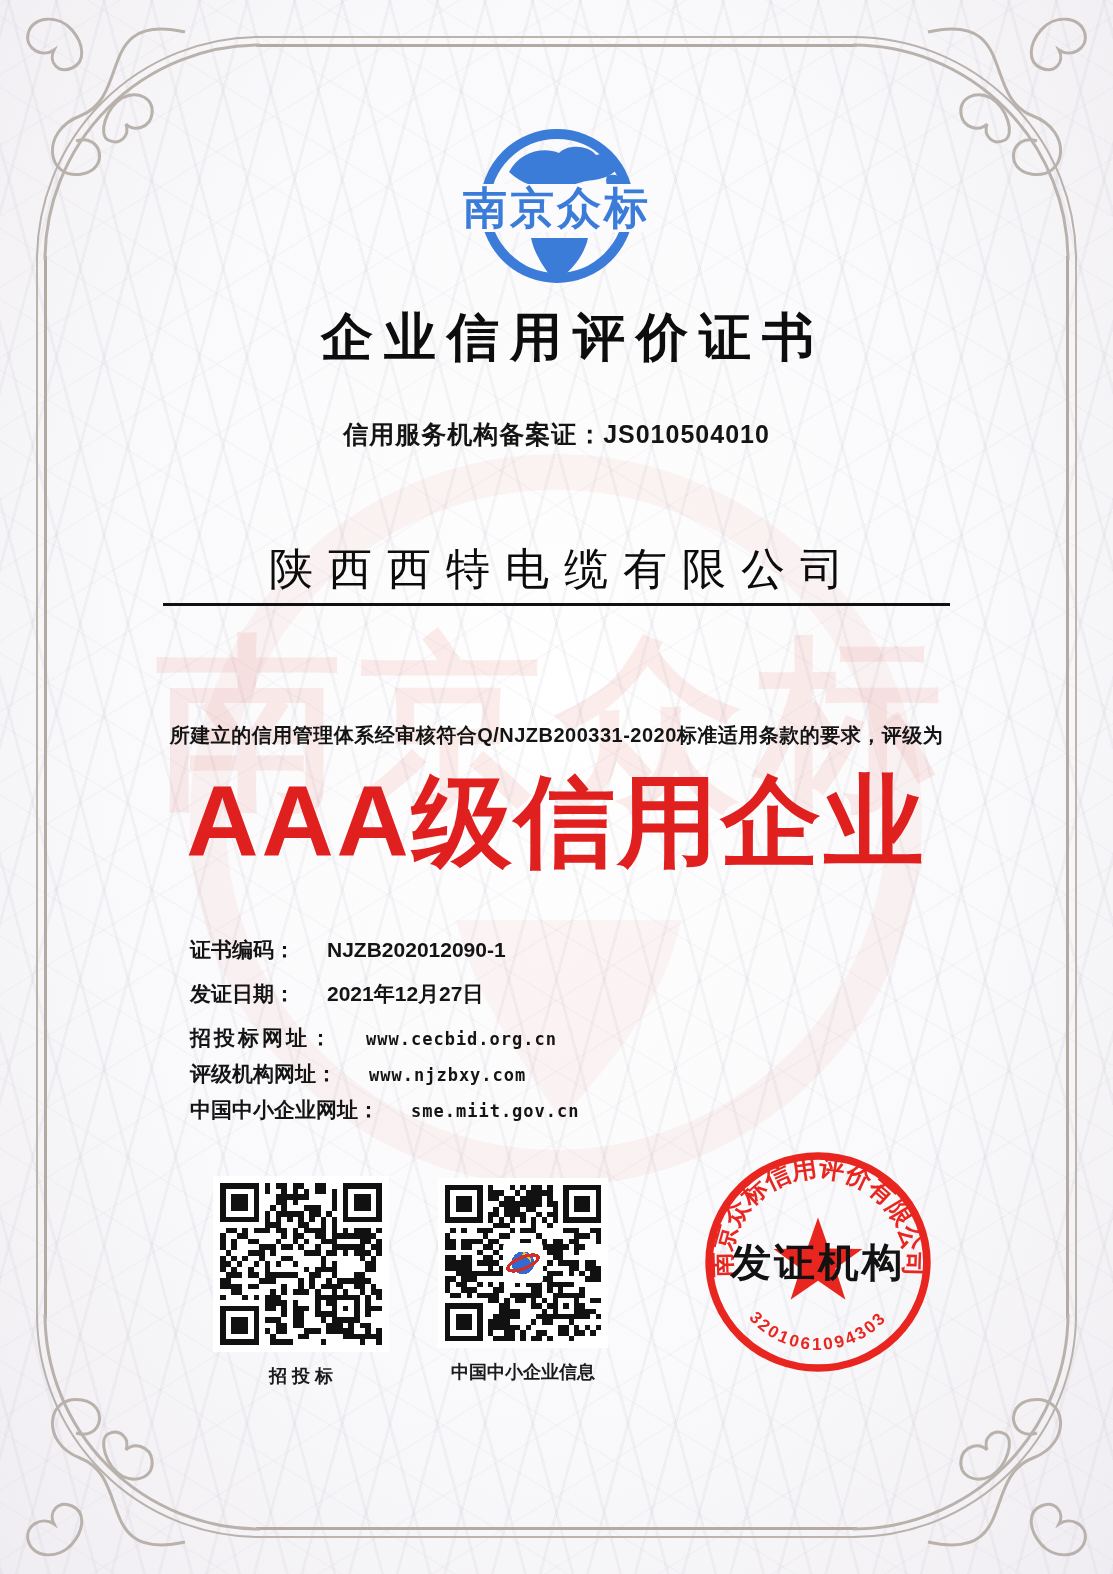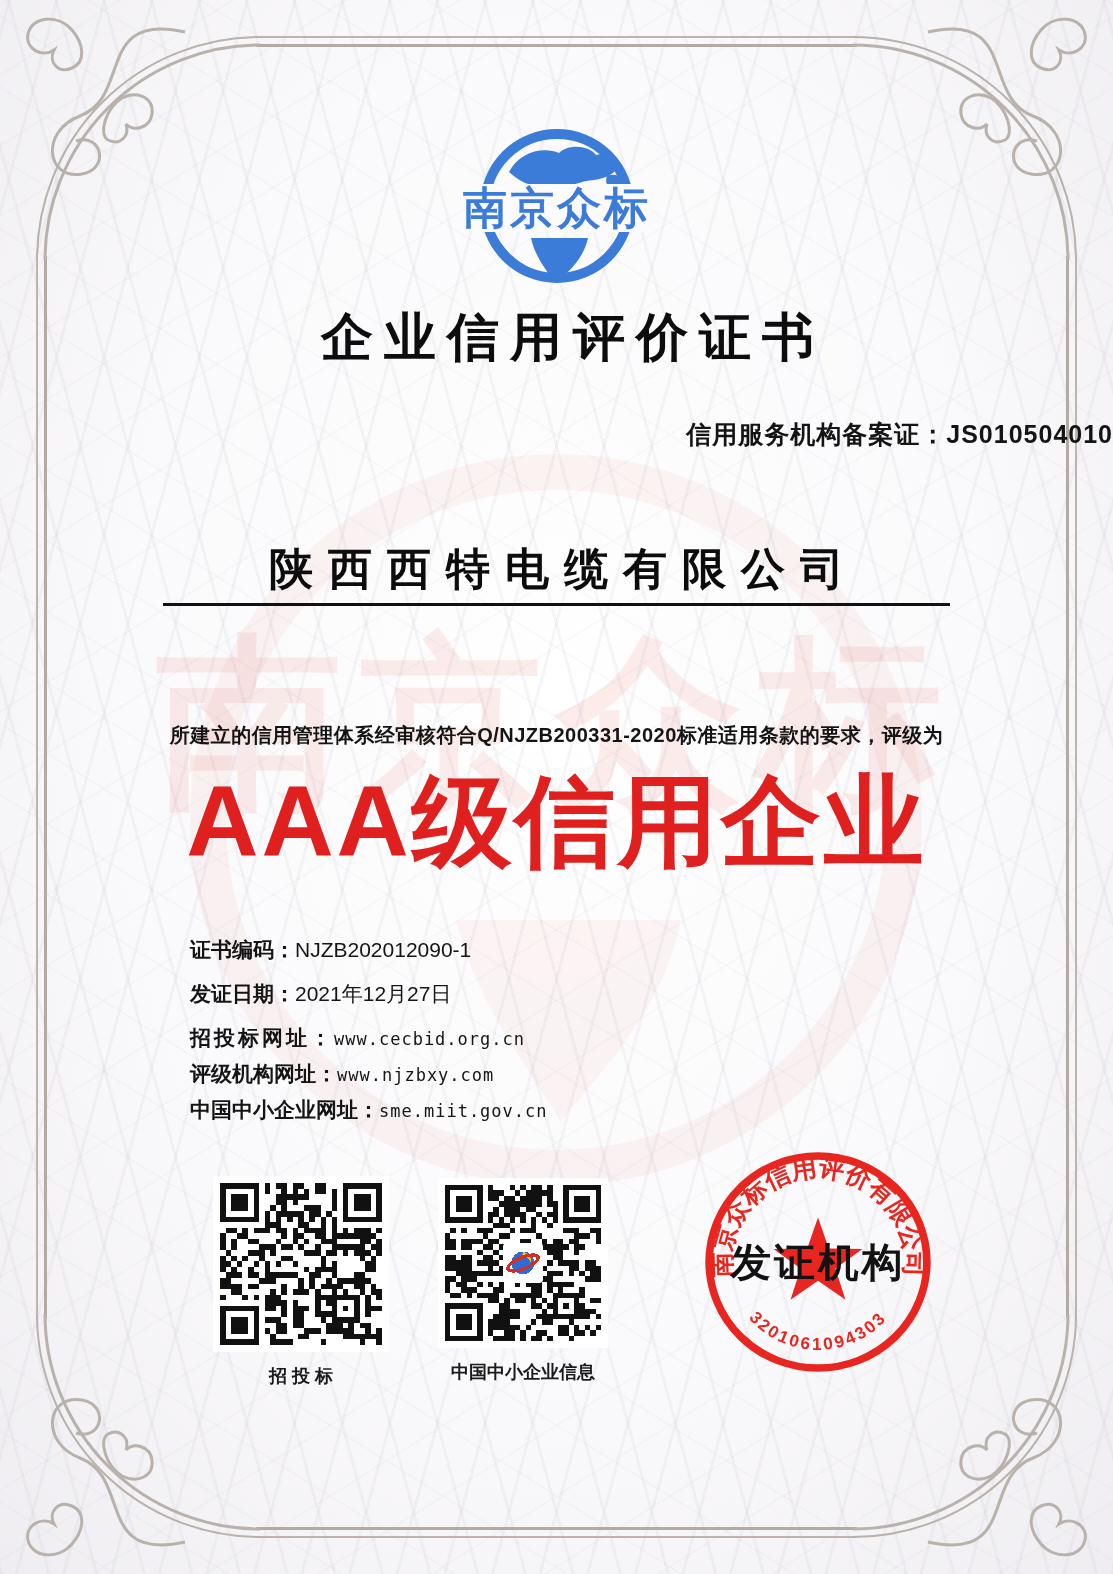--- a/index.html
+++ b/index.html
@@ -22,31 +22,31 @@
   .corner{position:absolute;width:260px;height:260px;}
   .corner.tr{transform:scaleX(-1);}
   .corner.bl{transform:scaleY(-1);}
   .corner.br{transform:scale(-1,-1);}
   
   .watermark{position:absolute;left:116px;top:420px;pointer-events:none;}
   
   .abs{position:absolute;left:0;width:100%;text-align:center;}
   .logo-wrap{position:absolute;left:50%;top:122px;transform:translateX(-50%);}
   .title{top:303px;font-size:52px;font-weight:900;letter-spacing:11px;text-indent:11px;color:#0d0d0d;padding-left:11px;}
-  .filing{top:418px;font-size:25px;font-weight:bold;letter-spacing:1px;text-align:right;}
+  .filing{top:418px;font-size:25px;font-weight:bold;letter-spacing:1px;}
   .certify{top:477px;font-size:23px;font-weight:bold;font-family:"Liberation Serif",serif;}
-  .company{top:540px;font-size:44px;font-weight:700;font-family:"Liberation Serif",serif;letter-spacing:15px;text-indent:15px;color:#0c0c0c;}
+  .company{top:540px;font-size:44px;font-weight:400;font-family:"Liberation Serif",serif;letter-spacing:15px;text-indent:15px;color:#0c0c0c;}
   .company-underline{position:absolute;left:163px;right:163px;top:603px;height:3px;background:#111;}
   .address{top:611px;font-size:24px;font-weight:bold;font-family:"Liberation Serif",serif;}
   .statement{top:722px;font-size:20px;font-weight:bold;font-family:Liberation Sans, sans-serif;letter-spacing:.5px;}
   .rating{top:756px;font-size:100px;font-weight:900;font-family:Liberation Sans, sans-serif;color:#e01f1f;letter-spacing:3px;}
   .details{position:absolute;left:190px;top:934px;font-size:21px;font-weight:bold;line-height:31px;}
   .details .row{margin-bottom:3px;white-space:nowrap;}
   .details .row.lg{margin-bottom:13px;}
-  .details .value{font-weight:normal;}
+  .details .value{font-weight:bold;margin-left:32px;}
   .details .value.mono{font-family:"DejaVu Sans Mono","Liberation Mono",monospace;font-size:17px;letter-spacing:1px;}
   .details .spread{letter-spacing:3px;}
   
   .qr-fig{position:absolute;text-align:center;}
   .qr-fig.one{left:211px;top:1176px;width:180px;}
   .qr-fig.two{left:437px;top:1178px;width:172px;}
   .qr-box{position:relative;background:#fff;padding:7px;display:inline-block;line-height:0;}
   .qr-box svg{shape-rendering:crispEdges;}
   .qr-emblem{position:absolute;left:50%;top:50%;transform:translate(-50%,-50%);background:#fff;border-radius:4px;padding:1px;line-height:0;}
   .qr-label{margin-top:12px;font-size:18px;font-weight:bold;color:#1a1a1a;}

